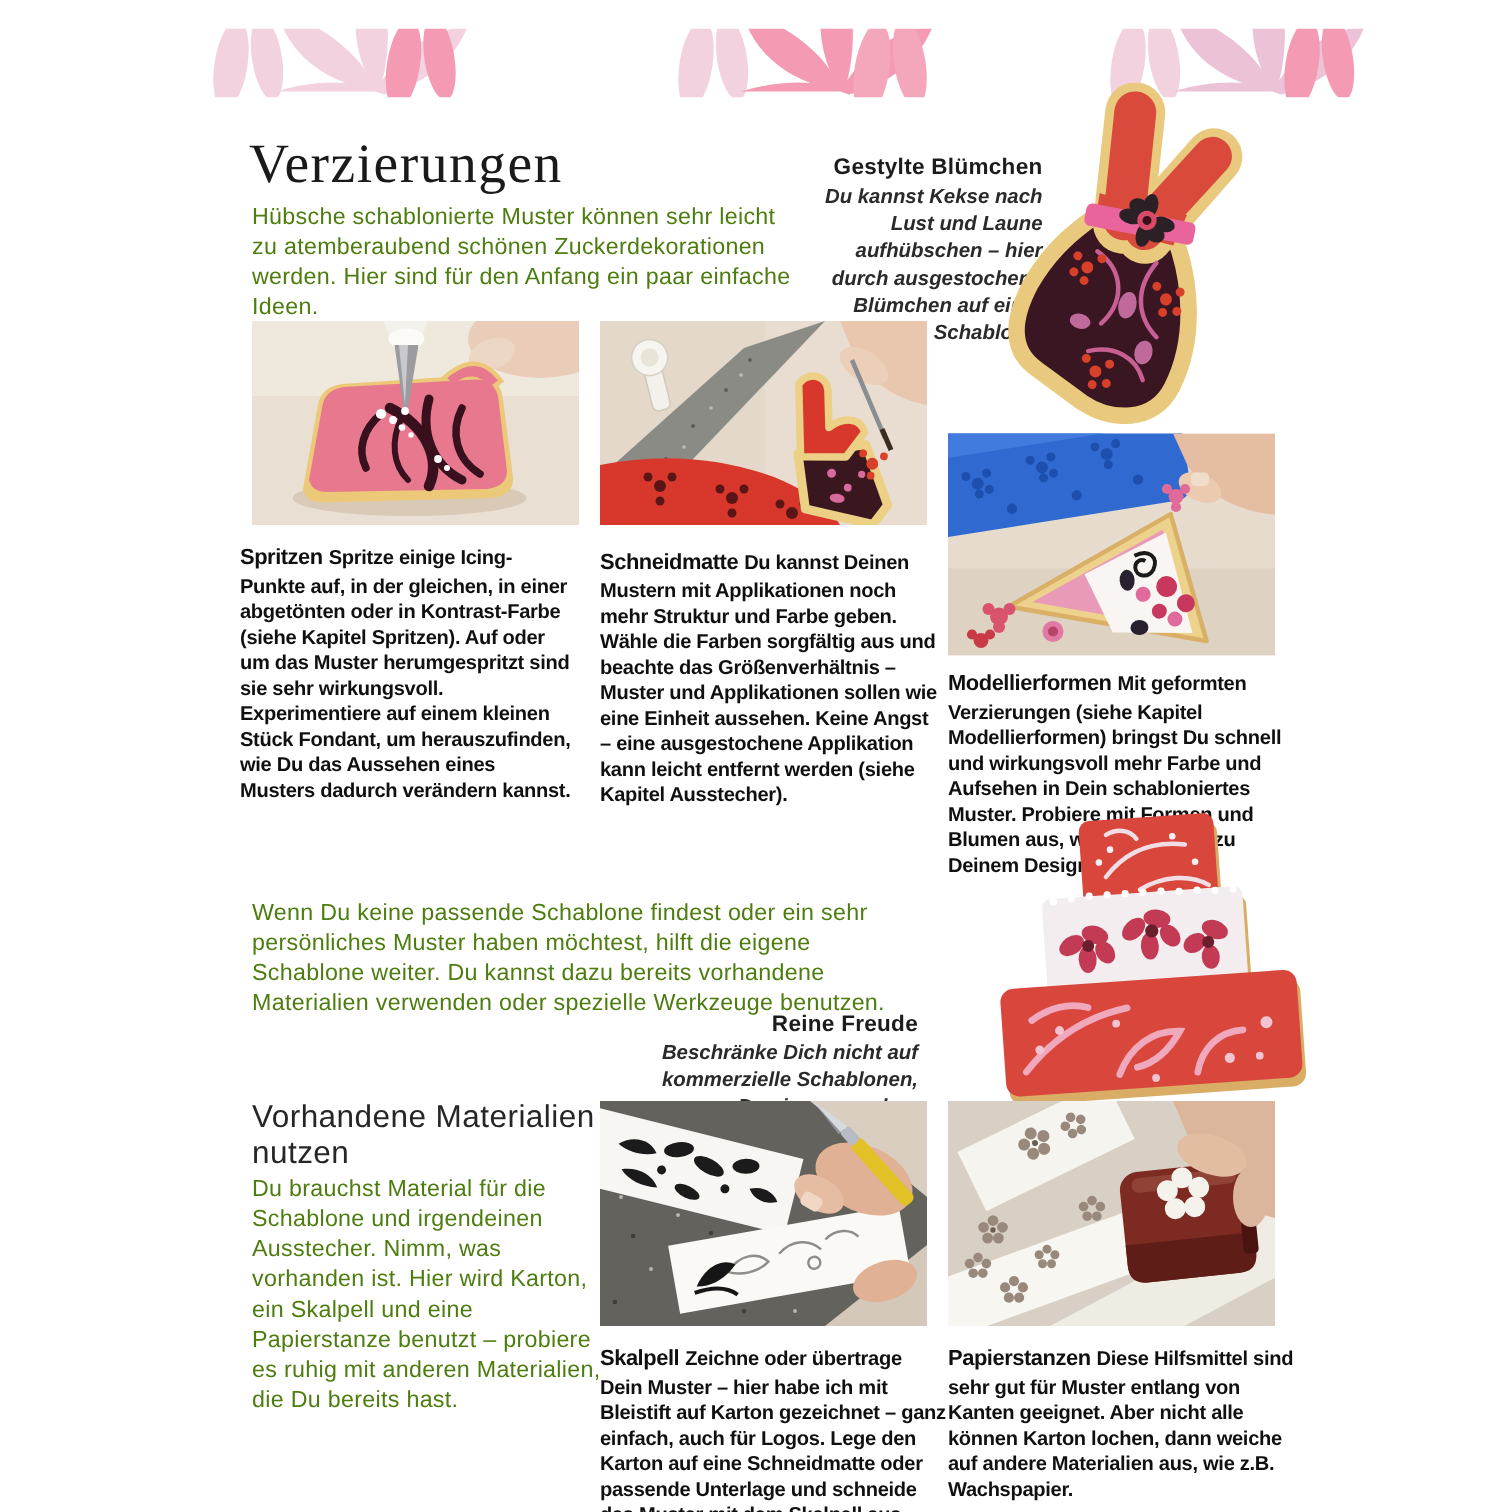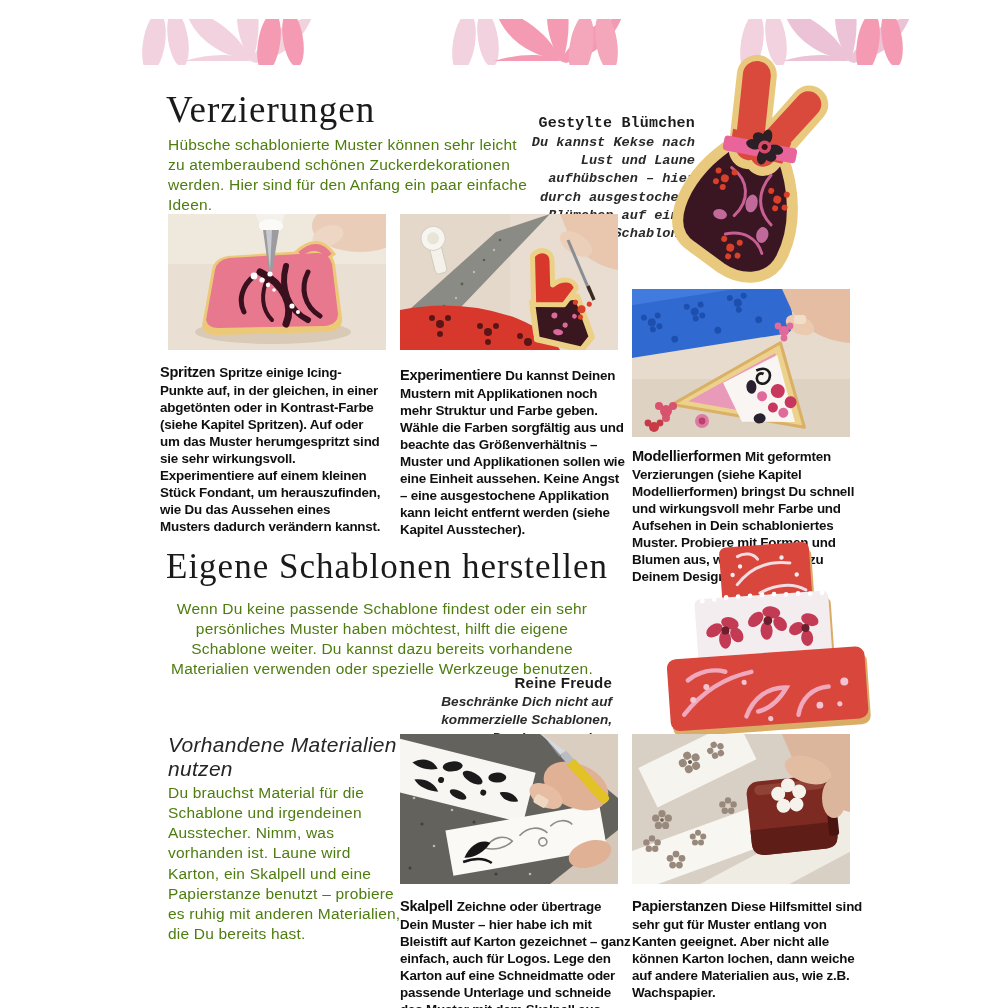--- a/index.html
+++ b/index.html
@@ -56,21 +56,21 @@
       <use href="#pair" x="0" y="0" transform="translate(766,40)" fill="#f3d2df"></use>
       <use href="#fan" x="0" y="0" transform="translate(848,42)" fill="#ecc3d6"></use>
       <use href="#pair" x="0" y="0" transform="translate(882,40)" fill="#f49ab2"></use>
     </svg>
   </div>
 
   <div class="abs h1" style="left:166px;top:72px;">Verzierungen</div>
 
   <p class="abs intro" style="left:168px;top:116px;width:362px;">Hübsche schablonierte Muster können sehr leicht zu atemberaubend schönen Zuckerdekorationen werden. Hier sind für den Anfang ein paar einfache Ideen.</p>
 
-  <div class="abs rcap" style="left:530px;top:96px;width:165px;font-family:Liberation Mono, monospace;">
+  <div class="abs rcap" style="left:530px;top:84px;width:165px;">
     <div class="rcap-title">Gestylte Blümchen</div>
     <div class="rcap-body">Du kannst Kekse nach Lust und Laune aufhübschen – hier durch ausgestochene Blümchen auf einer kleinen Schablone.</div>
   </div>
 
   <div class="abs" style="left:632px;top:36px;width:246px;height:234px;">
     <svg width="246" height="234" viewBox="0 0 246 234">
       <g transform="translate(30,0) rotate(14 100 115)">
 
         <path d="M64,96 L116,96 C136,124 148,162 140,196 C134,222 106,228 84,220 L50,206 C28,198 26,176 32,152 C40,124 54,108 64,96 Z" fill="#3a1622" stroke="#e9c97e" stroke-width="11" stroke-linejoin="round"></path>
         <line x1="72" y1="24" x2="82" y2="98" stroke="#e9c97e" stroke-width="40" stroke-linecap="round"></line>
@@ -227,21 +227,21 @@
       <ellipse cx="176" cy="30" rx="18" ry="10" fill="#eccfb8" transform="rotate(32 176 30)"></ellipse>
       <line x1="168" y1="26" x2="190" y2="78" stroke="#8a8d92" stroke-width="3"></line>
       <line x1="188" y1="72" x2="194" y2="86" stroke="#3a2a20" stroke-width="3.4"></line>
     </svg>
   </div>
 
   <p class="abs cap" style="left:160px;top:344px;width:222px;">
     <b class="lead">Spritzen</b><span>Spritze einige Icing-Punkte auf, in der gleichen, in einer abgetönten oder in Kontrast-Farbe (siehe Kapitel Spritzen). Auf oder um das Muster herumgespritzt sind sie sehr wirkungsvoll. Experimentiere auf einem kleinen Stück Fondant, um herauszufinden, wie Du das Aussehen eines Musters dadurch verändern kannst.</span>
   </p>
   <p class="abs cap" style="left:400px;top:347px;width:228px;">
-    <b class="lead">Experimentiere</b><span>Du kannst Deinen Mustern mit Applikationen noch mehr Struktur und Farbe geben. Wähle die Farben sorgfältig aus und beachte das Größenverhältnis – Muster und Applikationen sollen wie eine Einheit aussehen. Keine Angst – eine ausgestochene Applikation kann leicht entfernt werden (siehe Kapitel Ausstecher).</span>
+    <b class="lead">Schneidmatte</b><span>Du kannst Deinen Mustern mit Applikationen noch mehr Struktur und Farbe geben. Wähle die Farben sorgfältig aus und beachte das Größenverhältnis – Muster und Applikationen sollen wie eine Einheit aussehen. Keine Angst – eine ausgestochene Applikation kann leicht entfernt werden (siehe Kapitel Ausstecher).</span>
   </p>
 
   <div class="abs" style="left:632px;top:270px;width:218px;height:148px;">
     <svg width="218" height="148" viewBox="0 0 218 148">
       <rect width="218" height="148" fill="#e6dbcc"></rect>
       <rect y="90" width="218" height="58" fill="#ded2c2"></rect>
 
       <g transform="rotate(-9 80 30)">
         <rect x="-14" y="-18" width="174" height="74" rx="10" fill="#3069cf"></rect>
         <rect x="-14" y="-18" width="174" height="22" rx="10" fill="#417bdd"></rect>
@@ -312,23 +312,22 @@
           <circle cx="28" cy="134" r="3.4"></circle>
           <circle cx="16" cy="134" r="3.4"></circle>
         </g>
     </svg>
   </div>
 
   <p class="abs cap" style="left:632px;top:428px;width:230px;">
     <b class="lead">Modellierformen</b><span>Mit geformten Verzierungen (siehe Kapitel Modellierformen) bringst Du schnell und wirkungsvoll mehr Farbe und Aufsehen in Dein schabloniertes Muster. Probiere mit Formen und Blumen aus, was am besten zu Deinem Design passt.</span>
   </p>
 
-  <div class="abs h1 small" style="left:166px;top:530px;">Eigene Schablonen herstellen</div>
-
-  <p class="abs intro" style="left:168px;top:580px;width:428px;text-align:center;">Wenn Du keine passende Schablone findest oder ein sehr persönliches Muster haben möchtest, hilft die eigene Schablone weiter. Du kannst dazu bereits vorhandene Materialien verwenden oder spezielle Werkzeuge benutzen.</p>
+
+  <p class="abs intro" style="left:168px;top:580px;width:428px;">Wenn Du keine passende Schablone findest oder ein sehr persönliches Muster haben möchtest, hilft die eigene Schablone weiter. Du kannst dazu bereits vorhandene Materialien verwenden oder spezielle Werkzeuge benutzen.</p>
 
   <div class="abs rcap" style="left:440px;top:655px;width:172px;">
     <div class="rcap-title">Reine Freude</div>
     <div class="rcap-body">Beschränke Dich nicht auf kommerzielle Schablonen, wenn Du eigene machen kannst.</div>
   </div>
 
   <div class="abs" style="left:645px;top:520px;width:235px;height:196px;">
     <svg width="235" height="196" viewBox="0 0 235 196">
       <g transform="rotate(-4 118 98)">
 
@@ -406,22 +405,22 @@
             <circle cx="170" cy="170" r="3.4"></circle>
             <circle cx="196" cy="148" r="4"></circle>
             <circle cx="190" cy="170" r="2.6"></circle>
             <circle cx="96" cy="142" r="2.6"></circle>
             <circle cx="120" cy="180" r="2.6"></circle>
           </g>
       </g>
     </svg>
   </div>
 
-  <div class="abs subhead" style="left:168px;top:714px;width:240px;font-style:italic;">Vorhandene Materialien nutzen</div>
-  <p class="abs intro" style="left:168px;top:764px;width:238px;">Du brauchst Material für die Schablone und irgendeinen Ausstecher. Nimm, was vorhanden ist. Laune wird Karton, ein Skalpell und eine Papierstanze benutzt – probiere es ruhig mit anderen Materialien, die Du bereits hast.</p>
+  <div class="abs subhead" style="left:168px;top:714px;width:240px;">Vorhandene Materialien nutzen</div>
+  <p class="abs intro" style="left:168px;top:764px;width:238px;">Du brauchst Material für die Schablone und irgendeinen Ausstecher. Nimm, was vorhanden ist. Hier wird Karton, ein Skalpell und eine Papierstanze benutzt – probiere es ruhig mit anderen Materialien, die Du bereits hast.</p>
 
   <div class="abs" style="left:400px;top:715px;width:218px;height:150px;">
     <svg width="218" height="150" viewBox="0 0 218 150">
       <rect width="218" height="150" fill="#63625d"></rect>
       <polygon points="140,0 218,0 218,64" fill="#d9cec0"></polygon>
       <polygon points="218,96 218,150 150,150" fill="#d3c8ba"></polygon>
       <g fill="#403f3b">
           <circle cx="16" cy="20" r="1.5"></circle>
           <circle cx="40" cy="52" r="1.5"></circle>
           <circle cx="22" cy="90" r="1.5"></circle>

